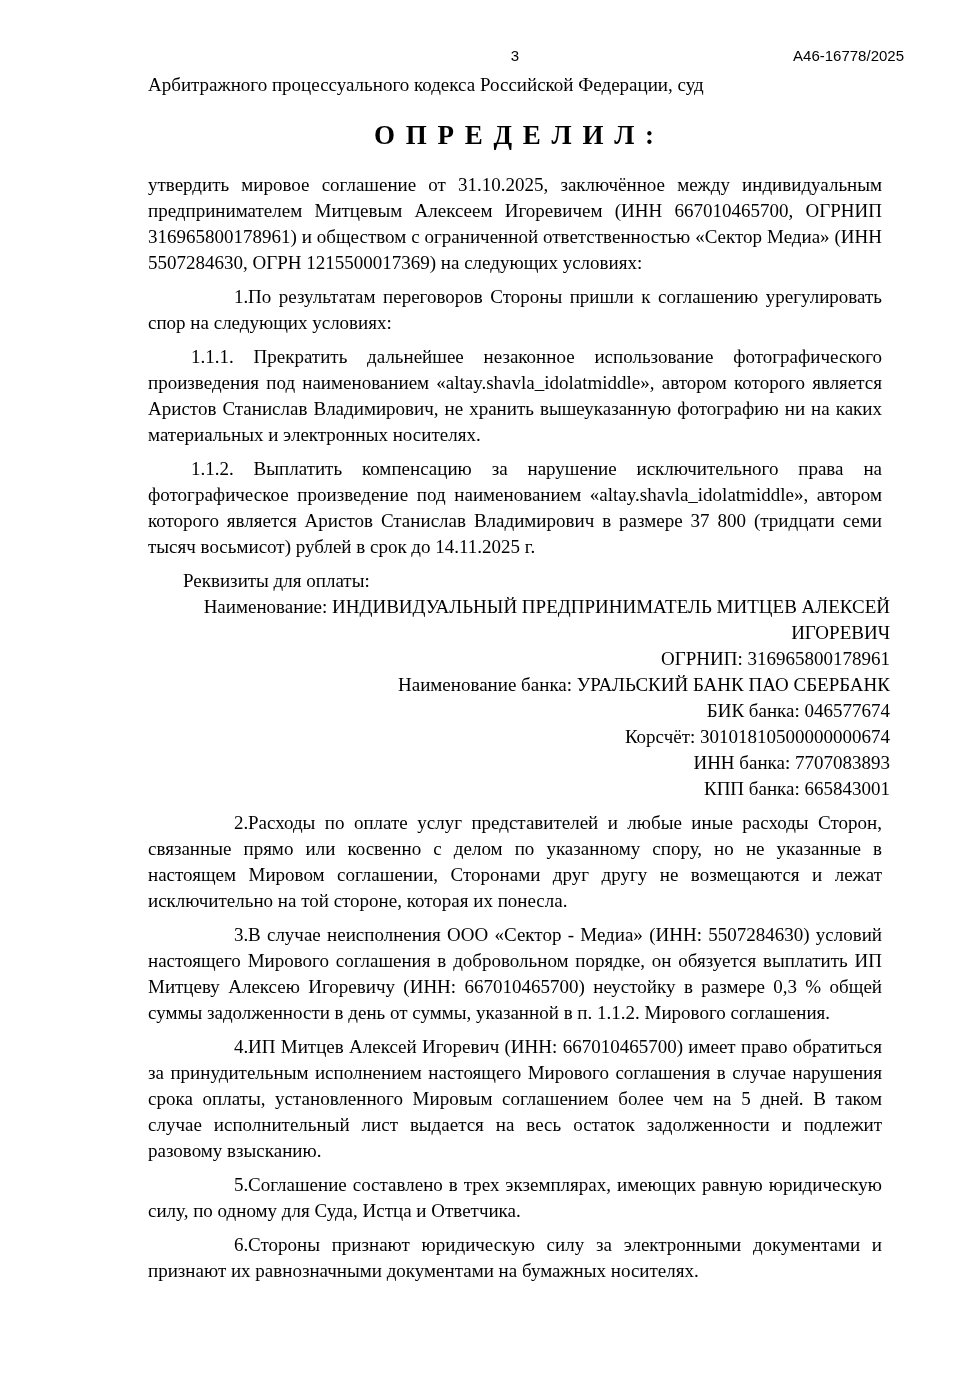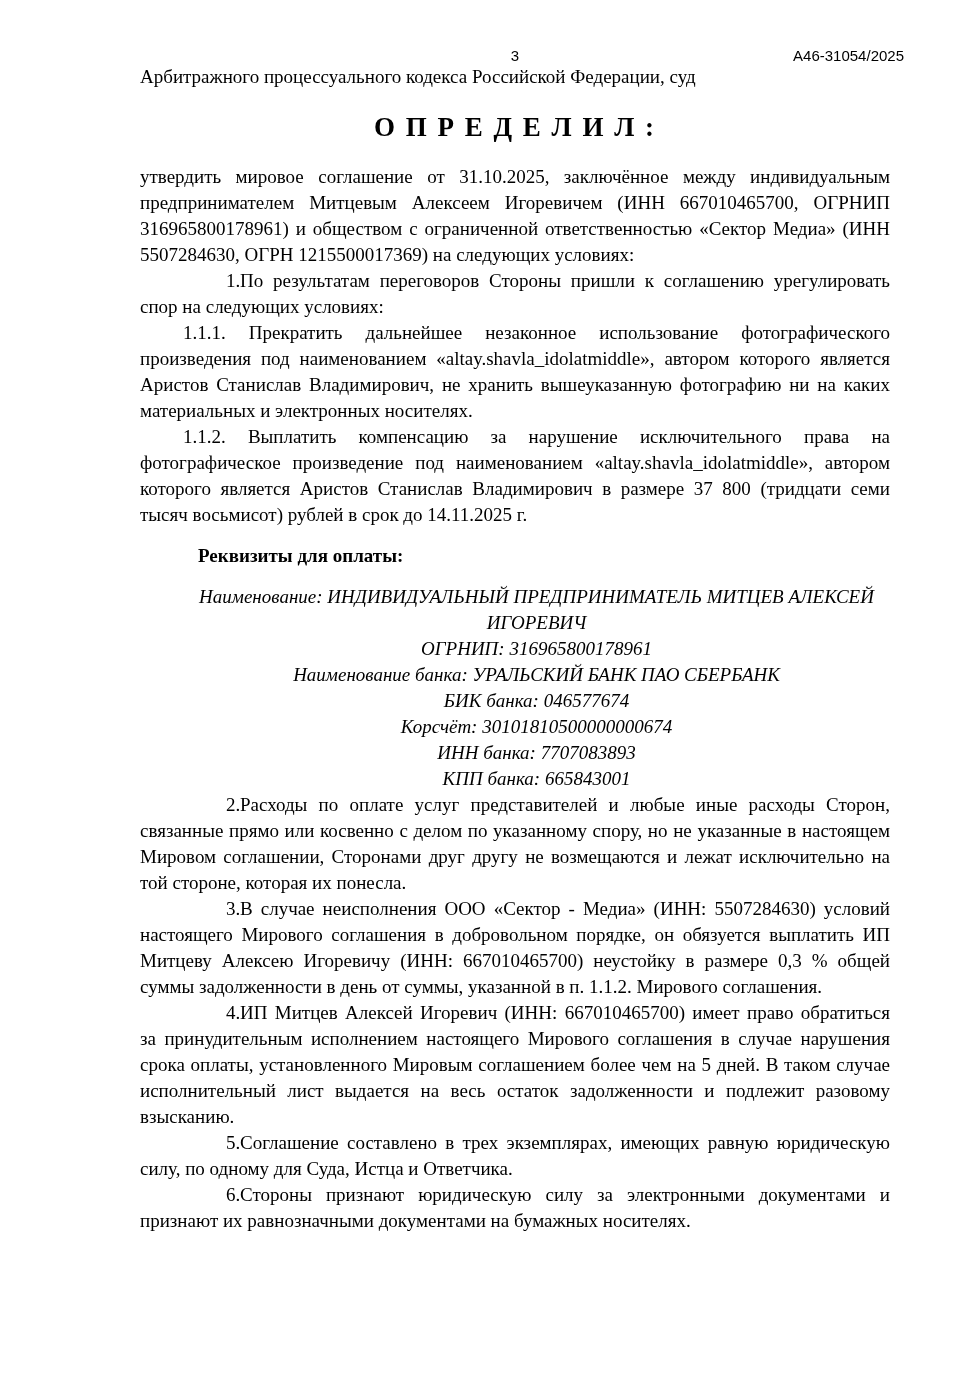--- a/index.html
+++ b/index.html
@@ -27,35 +27,35 @@
   .case-num { position: absolute; right: -14px; top: 0; white-space: nowrap; }
   .intro { margin: 26px 0 0 0; }
   .ruling {
     margin: 24px 0 24px 0;
     text-align: center;
     font-weight: bold;
     font-size: 27px;
     letter-spacing: 2px;
     white-space: nowrap;
   }
-  p.para { margin: 0; text-align: justify; }
+  p.para { margin: 8px; text-align: justify; }
   p.indent { text-indent: 43px; }
   .num-span { display: inline-block; width: 57px; }
-  .req-heading { margin: 15px; text-indent: 43px; font-weight: bold; }
+  .req-heading { margin: 0; text-indent: 43px; font-weight: normal; }
   .req-block { padding-left: 43px; }
-  .req-line { text-align: center; font-style: italic; }
+  .req-line { text-align: right; }
 </style>
 </head>
 <body>
 
 <div class="page">
 
   <div class="header-row">
     <span class="page-num">3</span>
-    <span class="case-num">А46-31054/2025</span>
+    <span class="case-num">А46-16778/2025</span>
   </div>
 
   <p class="para intro">Арбитражного процессуального кодекса Российской Федерации, суд</p>
 
   <p class="ruling">О П Р Е Д Е Л И Л :</p>
 
   <p class="para">утвердить мировое соглашение от 31.10.2025, заключённое между индивидуальным предпринимателем Митцевым Алексеем Игоревичем (ИНН 667010465700, ОГРНИП 316965800178961) и обществом с ограниченной ответственностью «Сектор Медиа» (ИНН 5507284630, ОГРН 1215500017369) на следующих условиях:</p>
 
   <p class="para indent"><span class="num-span">1.</span><span>По результатам переговоров Стороны пришли к соглашению урегулировать спор на следующих условиях:</span></p>
 

